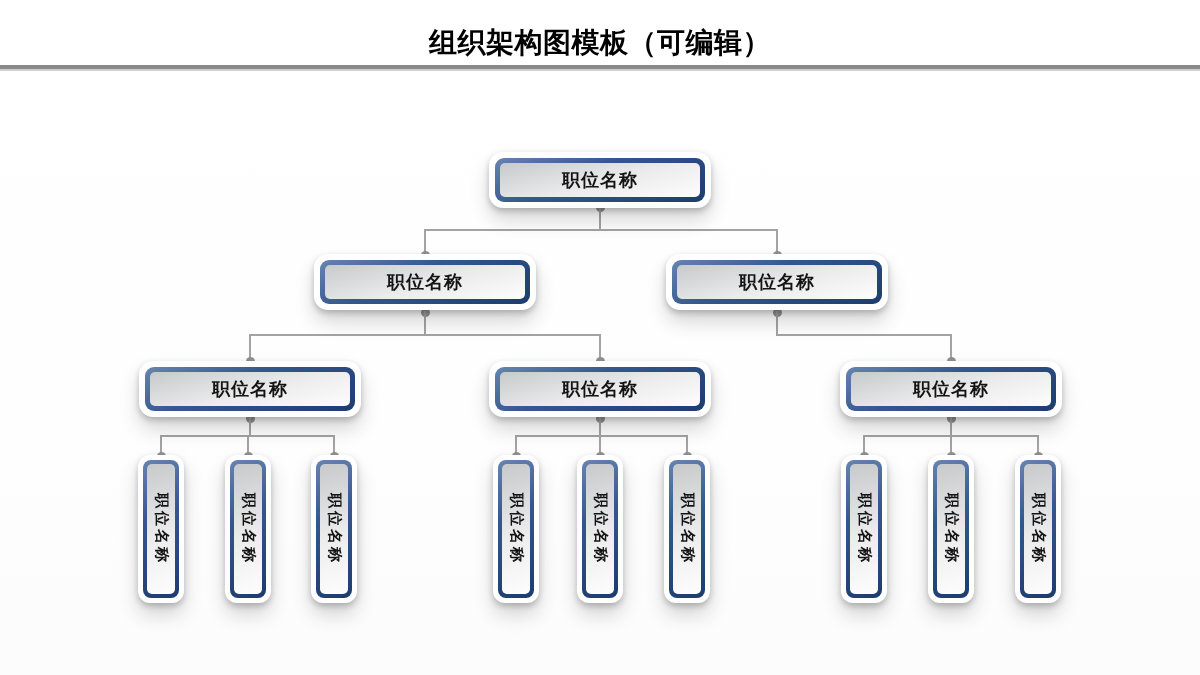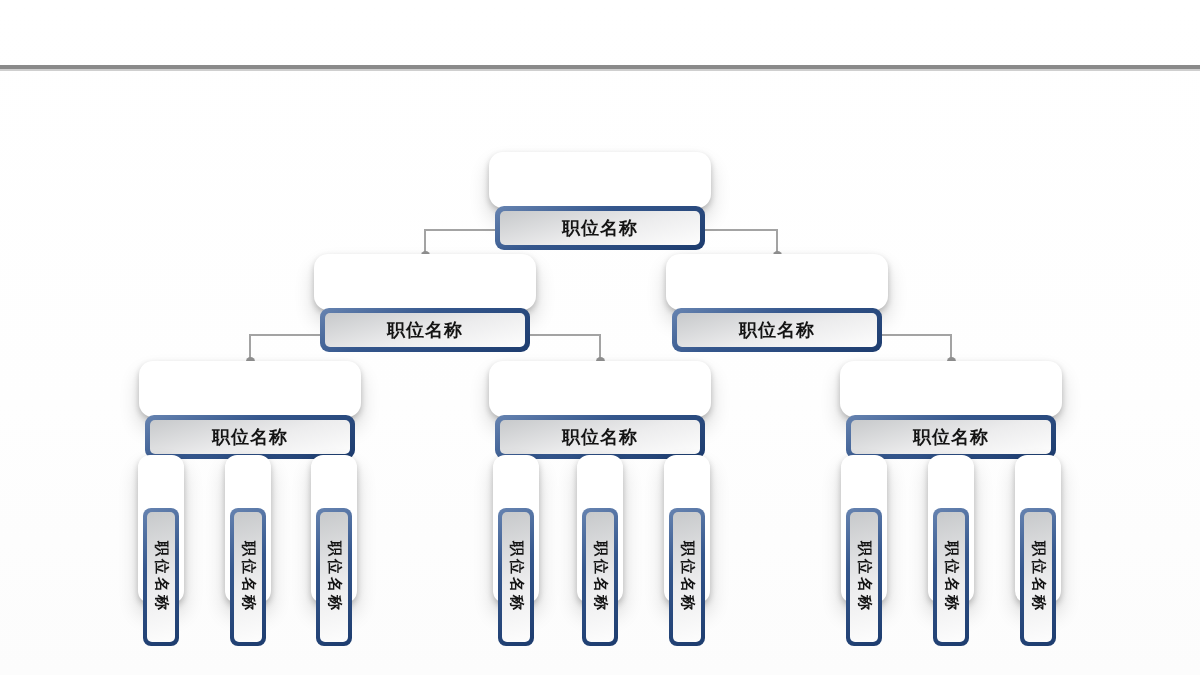--- a/index.html
+++ b/index.html
@@ -18,21 +18,20 @@
   }
   
   .node{
     position:absolute;box-sizing:border-box;background:#ffffff;
     border-radius:14px;padding:6px;
     box-shadow:0 3px 6px rgba(0,0,0,0.22), 0 12px 20px rgba(0,0,0,0.16);
   }
   .node .blue{
     box-sizing:border-box;width:100%;height:100%;border-radius:9px;padding:5px;
     background:linear-gradient(155deg,#6784b1 0%,#35578d 40%,#1d3c6e 100%);
-    margin-top:48px;
   }
   .node .fill{
     box-sizing:border-box;width:100%;height:100%;border-radius:5px;
     background:linear-gradient(165deg,#c7c9cb 0%,#ececed 55%,#fdfdfd 100%);
     display:flex;align-items:center;justify-content:center;position:relative;
   }
   .node .lbl{
     font-size:18px;font-weight:bold;color:#141414;letter-spacing:1px;white-space:nowrap;
   }
   .node.h{width:222px;height:56px;}
@@ -46,20 +45,21 @@
   
   .vline{position:absolute;width:2px;background:#a3a3a3;}
   .hline{position:absolute;height:2px;background:#a3a3a3;}
   .dot{position:absolute;width:9px;height:9px;border-radius:50%;background:#929292;}
 </style>
 </head>
 <body>
 
 <div class="canvas">
 
+  <div class="title">组织架构图模板（可编辑）</div>
   <div class="divider"></div>
 
   <div class="dot" style="left:596px;top:203px;"></div>
   <div class="vline" style="left:599px;top:207px;height:24px;"></div>
   <div class="hline" style="left:425px;top:229px;width:352px;"></div>
   <div class="vline" style="left:424px;top:229px;height:26px;"></div>
   <div class="vline" style="left:776px;top:229px;height:26px;"></div>
   <div class="dot" style="left:421px;top:251px;"></div>
   <div class="dot" style="left:773px;top:251px;"></div>
 

